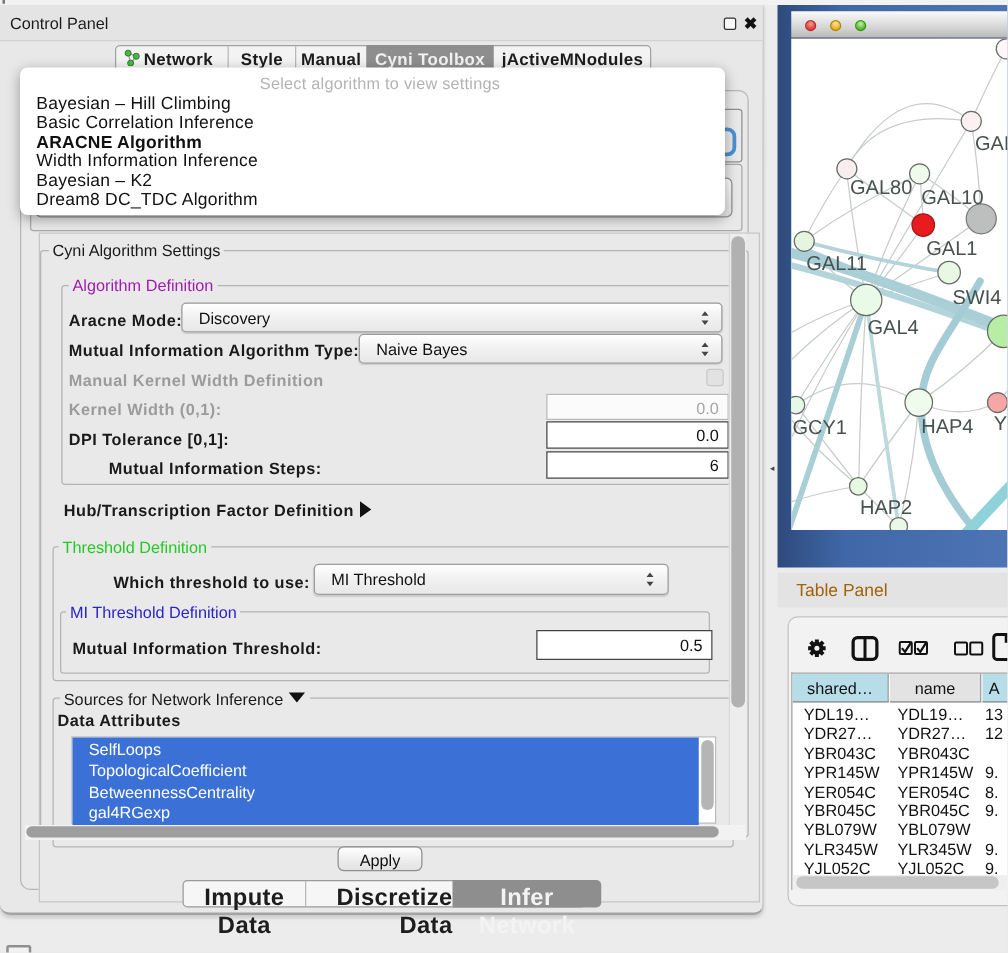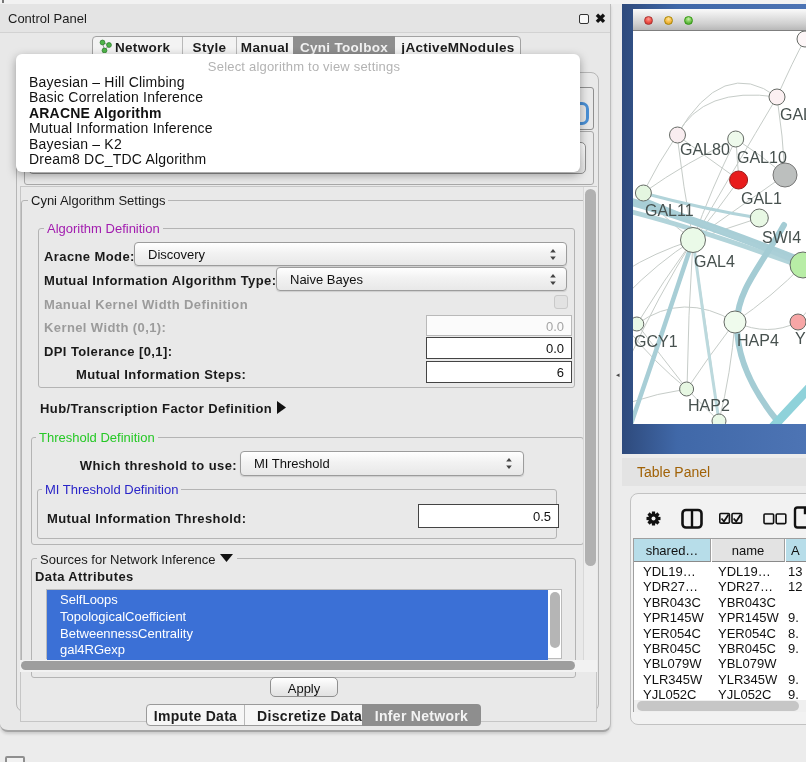--- a/index.html
+++ b/index.html
@@ -45,21 +45,21 @@
     <div class="abs" style="left:302px;top:0;width:126px;height:20px;text-align:center;padding-top:3px;">jActiveMNodules</div>
   </div>
 
   <div class="abs" style="left:16px;top:68px;width:583px;height:640px;background:#e9e9e9;border:1px solid #b6b6b6;border-radius:8px;"></div>
 
   <div class="fs" style="left:24px;top:83px;width:570px;height:43px;border-color:#8f8f8f;"></div>
   <div class="abs" style="left:29px;top:98px;width:560px;height:23px;border:3px solid #4a8fd4;border-radius:7px;background:#e8e8e8;"></div>
   <div class="fs" style="left:24px;top:127px;width:570px;height:54px;border-color:#a8a8a8;"></div>
   <div class="abs" style="left:28px;top:138px;width:558px;height:32px;border:1px solid #909090;border-radius:5px;background:linear-gradient(#fff,#e4e4e4);"></div>
 
-  <div class="abs" style="left:20px;top:182px;width:577px;height:536px;background:#e9e9e9;border:1px solid #c6c6c6;overflow:hidden;" id="viewport">
+  <div class="abs" style="left:31px;top:182px;width:577px;height:536px;background:#e9e9e9;border:1px solid #c6c6c6;overflow:hidden;" id="viewport">
 
     <div class="fs" style="left:0px;top:13px;width:567px;height:470px;border-radius:3px;">
       <span class="fslabel" style="left:6px;color:#1a1a1a;">Cyni Algorithm Settings</span>
     </div>
 
     <div class="fs" style="left:17px;top:41px;width:537px;height:160px;">
       <span class="fslabel" style="left:5px;color:#a21caf;">Algorithm Definition</span>
     </div>
     <div class="blab" style="left:23px;top:62px;">Aracne Mode:</div>
     <div class="combo" style="left:113px;top:55px;width:433px;height:24px;">
@@ -132,33 +132,33 @@
   </div>
 
   <div class="abs" style="left:583px;top:183px;width:14px;height:475px;background:#ededed;border-left:1px solid #d8d8d8;"></div>
   <div class="abs" style="left:585px;top:185px;width:11px;height:377px;background:#b1b1b1;border-radius:6px;"></div>
 
   <div class="abs" style="left:20px;top:656px;width:577px;height:12px;background:#f2f2f2;"></div>
   <div class="abs" style="left:21px;top:657px;width:554px;height:9px;background:#9e9e9e;border-radius:5px;"></div>
 
   <div class="abs" style="left:270px;top:673px;width:68px;height:20px;background:linear-gradient(#ffffff,#ececec 60%,#e2e2e2);border:1px solid #8f8f8f;border-radius:5px;text-align:center;font-size:13px;color:#111;padding-top:3px;">Apply</div>
 
-  <div class="abs" style="left:146px;top:700px;width:323px;height:22px;background:#f6f6f6;border:1px solid #9a9a9a;border-radius:4px;font-size:14px;font-weight:bold;color:#1d1d1d;letter-spacing:0.3px;">
+  <div class="abs" style="left:146px;top:700px;width:323px;height:22px;background:#f6f6f6;border:1px solid #9a9a9a;border-radius:4px;font-size:19px;font-weight:bold;color:#1d1d1d;letter-spacing:0.3px;">
     <div class="abs" style="left:0;top:0;width:98px;height:20px;border-right:1px solid #b9b9b9;text-align:center;padding-top:3px;">Impute Data</div>
     <div class="abs" style="left:98px;top:0;width:117px;height:20px;text-align:right;padding-top:3px;">Discretize Data</div>
     <div class="abs" style="left:215px;top:-1px;width:119px;height:22px;background:#8e8e8e;border-radius:0 4px 4px 0;text-align:center;padding-top:4px;color:#f3f3f3;">Infer Network</div>
   </div>
 </div>
 
 <div class="abs" style="left:16px;top:54px;width:564px;height:118px;background:#fff;border-radius:6px;box-shadow:0 3px 10px rgba(0,0,0,0.35);font-size:14px;letter-spacing:0.2px;color:#111;padding-left:12px;">
   <div style="text-align:center;color:#b3b3b3;padding-top:5px;height:21px;font-size:13px;">Select algorithm to view settings</div>
   <div style="padding-left:1px;height:15.45px;line-height:15.2px;">Bayesian – Hill Climbing</div>
   <div style="padding-left:1px;height:15.45px;line-height:15.2px;">Basic Correlation Inference</div>
   <div style="padding-left:1px;height:15.45px;line-height:15.2px;font-weight:bold;">ARACNE Algorithm</div>
-  <div style="padding-left:1px;height:15.45px;line-height:15.2px;">Mutual Information Inference</div>
+  <div style="padding-left:1px;height:15.45px;line-height:15.2px;">Width Information Inference</div>
   <div style="padding-left:1px;height:15.45px;line-height:15.2px;">Bayesian – K2</div>
   <div style="padding-left:1px;height:15.45px;line-height:15.2px;">Dream8 DC_TDC Algorithm</div>
 </div>
 
 <div class="abs" style="left:0;top:0;width:806px;height:4px;background:#f2f2f2;"></div>
 <div class="abs" style="left:2px;top:0;width:2px;height:3px;background:#777;"></div>
 
 <div class="abs" style="left:616px;top:371px;font-size:7px;color:#444;">◂</div>
 
 <div class="abs" style="left:5px;top:756px;width:20px;height:10px;background:#f2f2f2;border:2px solid #8f8f8f;border-radius:2px;"></div>

